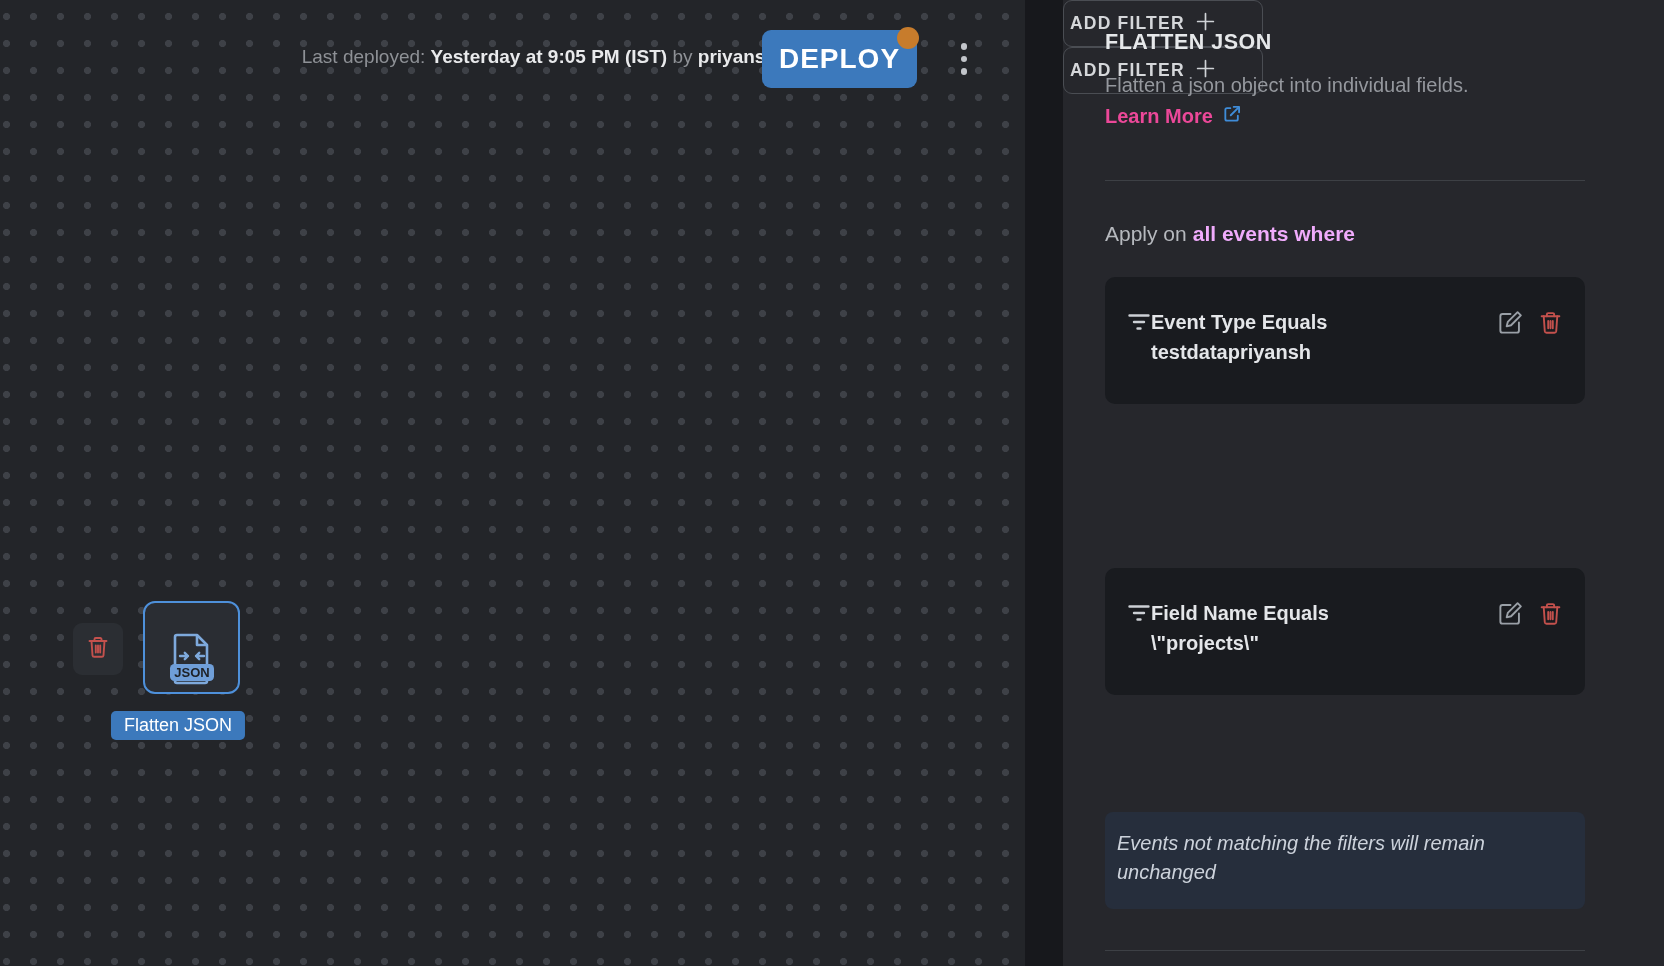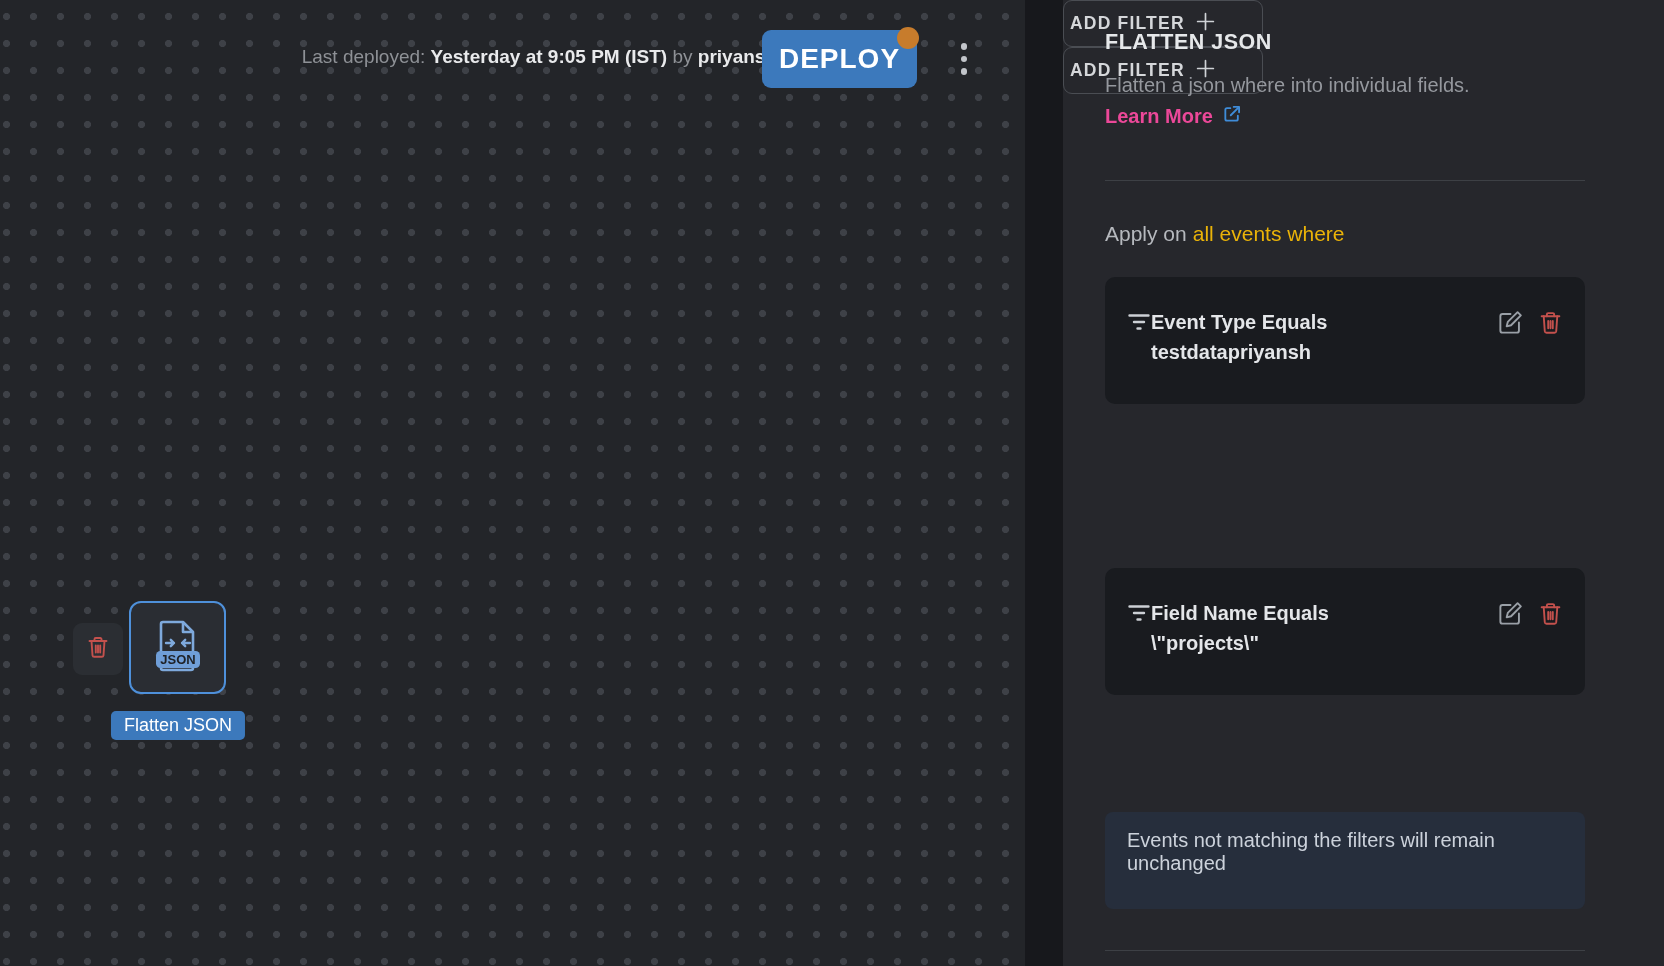--- a/index.html
+++ b/index.html
@@ -23,55 +23,55 @@
   .deploy-badge{position:absolute;left:135px;top:-3px;width:22px;height:22px;
     border-radius:50%;background:#c77c2c;}
   .kebab{position:absolute;left:951px;top:36px;width:26px;height:46px;display:flex;
     flex-direction:column;align-items:center;justify-content:center;gap:6px;cursor:pointer;}
   .kebab span{width:6.5px;height:6.5px;border-radius:50%;background:#c2c5ca;}
 
   
   .node-delete-btn{position:absolute;left:73px;top:623px;width:50px;height:52px;
     border-radius:9px;background:#2b2e33;display:flex;align-items:center;
     justify-content:center;cursor:pointer;}
-  .flow-node{position:absolute;left:129px;top:601px;width:97px;height:93px;
+  .flow-node{position:absolute;left:143px;top:601px;width:97px;height:93px;
     border-radius:12px;background:#2a2d33;border:2px solid #4e90da;box-sizing:border-box;
-    display:flex;align-items:center;justify-content:center;cursor:pointer;}
+    display:flex;align-items:flex-end;justify-content:center;cursor:pointer;}
   .node-label{position:absolute;left:178px;top:711px;transform:translateX(-50%);
     background:#3c79bc;color:#fff;font-size:18px;padding:4px 13px;border-radius:5px;
     white-space:nowrap;}
 
   
   .panel{position:absolute;left:1063px;top:0;width:601px;height:966px;background:#26272c;}
   .panel > div{position:absolute;left:42px;width:480px;box-sizing:border-box;}
   .panel-title{top:30px;font-size:21.5px;font-weight:700;letter-spacing:.5px;color:#e6e8ea;}
   .panel-desc{top:74px;font-size:20px;color:#95989e;}
   .learn-more{top:104px;display:flex;align-items:center;gap:9px;cursor:pointer;width:200px!important;}
   .learn-more span{font-size:20px;font-weight:700;color:#ec4899;}
   .divider{height:1px;background:#3d4045;}
   .div1{top:180px;} .div2{top:950px;}
   .sec-header{font-size:21px;color:#b6b9be;}
-  .sec-header b{color:#eab308;font-weight:400;margin-left:6px;}
+  .sec-header b{color:#f0abfc;font-weight:700;margin-left:6px;}
   .sec1{top:222px;} .sec2{top:515px;}
   .filter-card{height:127px;border-radius:10px;background:#191b1f;
     padding:30px 22px 0 22px;display:flex;align-items:flex-start;}
   .card1{top:277px;} .card2{top:568px;}
   .filter-card .ficon{flex:0 0 auto;margin-top:3px;}
   .filter-card .ftext{max-width:280px;font-size:20px;font-weight:700;
     line-height:30px;color:#e4e6e9;}
   .filter-card .spacer{flex:1;}
   .filter-card .actions{display:flex;gap:14px;margin-top:2px;}
   .icon-btn{background:none;border:none;padding:0;cursor:pointer;line-height:0;}
   .add-filter-btn{width:200px!important;height:47px;border-radius:9px;background:none;
     border:1px solid #4a4d53;display:flex;align-items:center;gap:10px;
     color:#d5d7da;font-family:inherit;font-size:17.5px;font-weight:700;letter-spacing:1.2px;
     cursor:pointer;}
   .add1{top:431px;} .add2{top:726px;}
   .note-box{top:812px;min-height:97px;background:#262e3c;border-radius:8px;
-    padding:17px 22px;font-size:20px;line-height:23px;color:#ccd2db;}
+    padding:17px 12px;font-size:20px;line-height:29px;color:#ccd2db;font-style:italic;}
 </style>
 </head>
 <body>
 
 <div class="screen">
 
   <div class="canvas">
 
     <div class="deploy-meta">
       <span>Last deployed:</span>
@@ -117,21 +117,21 @@
 
     <div class="node-label">Flatten JSON</div>
   </div>
 
   <div class="gap-strip"></div>
 
   <div class="panel">
 
     <div class="panel-title">FLATTEN JSON</div>
 
-    <div class="panel-desc">Flatten a json where into individual fields.</div>
+    <div class="panel-desc">Flatten a json object into individual fields.</div>
 
     <div class="learn-more">
       <span>Learn More</span>
       <span>
         <svg width="20" height="20" viewBox="0 0 24 24" fill="none" stroke="#3f8cd8" stroke-width="2.2" stroke-linecap="round" stroke-linejoin="round">
           <path d="M10 5H6a2 2 0 0 0-2 2v11a2 2 0 0 0 2 2h11a2 2 0 0 0 2-2v-4"></path>
           <path d="M14 3.5h6.5V10"></path>
           <path d="M10.5 13.5l9.5-9.5"></path>
         </svg>
       </span>

